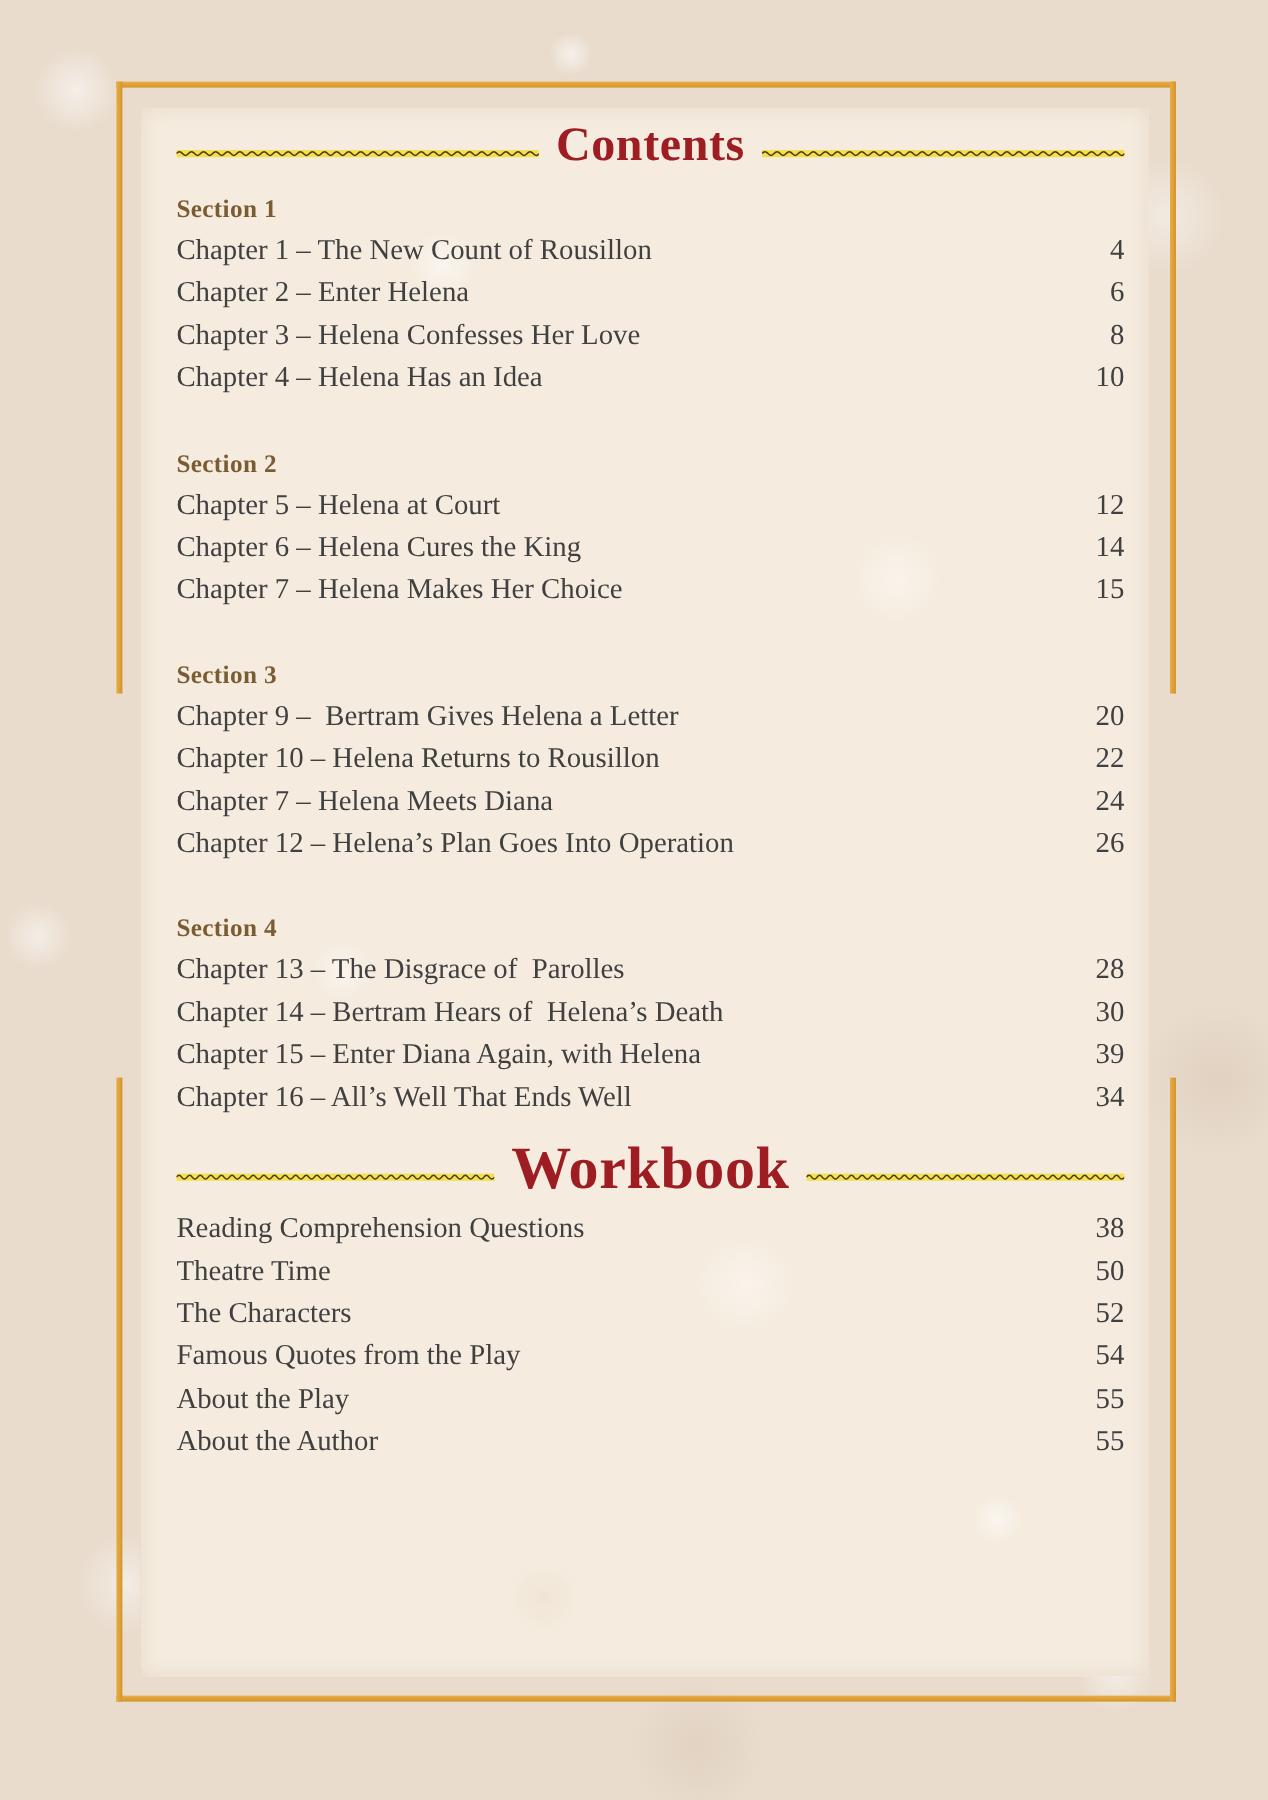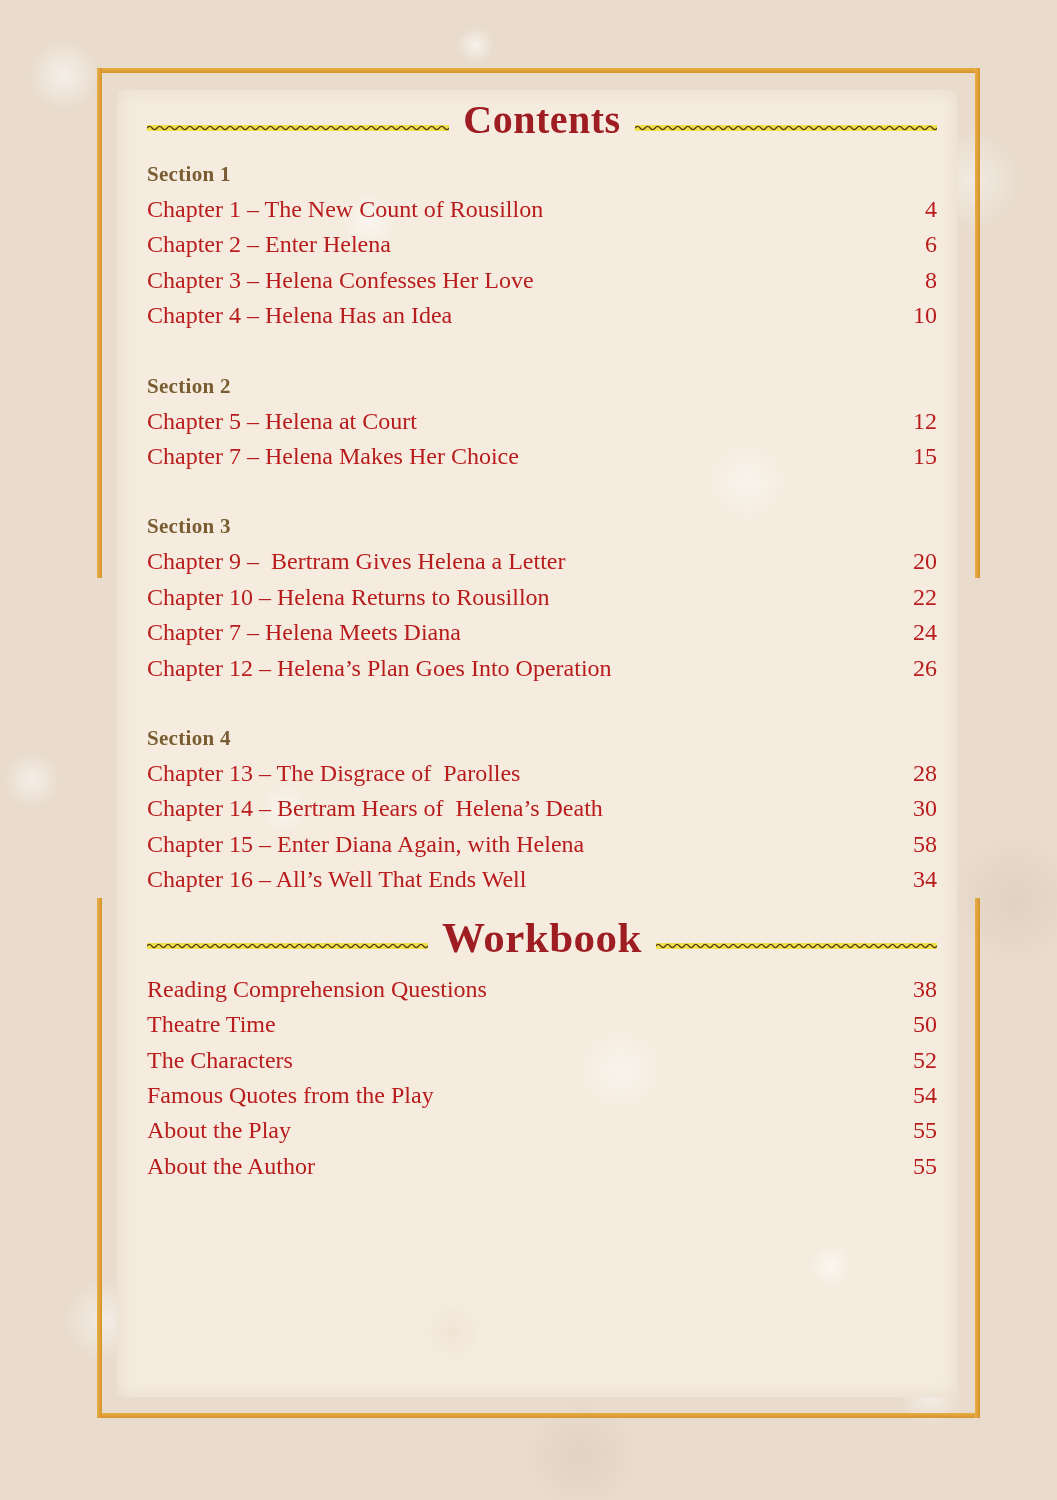--- a/index.html
+++ b/index.html
@@ -46,30 +46,30 @@
       radial-gradient(circle 30px at 85% 90%, rgba(255,255,255,.5), transparent 70%),
       radial-gradient(circle 45px at 40% 95%, rgba(236,222,203,.5), transparent 70%);
   }
   .content{position:absolute;left:147px;top:94px;width:790px;z-index:3;}
   .titlebar{display:flex;align-items:center;gap:14px;height:52px;margin-bottom:10px;}
   .titlebar .big-title{
     font-size:40px;line-height:52px;font-weight:bold;color:#9e1d22;margin:0;
     letter-spacing:.5px;white-space:nowrap;
   }
   .titlebar.workbook{height:56px;margin-bottom:6px;margin-top:12px;}
-  .titlebar.workbook .big-title{font-size:43px;}
+  .titlebar.workbook .big-title{font-size:50px;}
   .wave{flex:1 1 0;height:10px;margin-top:16px;min-width:40px;display:block;}
   section{margin:0 0 34px 0;}
   section.last{margin-bottom:0;}
   .sec-head{
     font-size:21px;font-weight:bold;color:#7a5c32;line-height:36px;margin:0;
     letter-spacing:.3px;
   }
   .row{display:flex;justify-content:space-between;align-items:baseline;
-       font-size:24px;line-height:35.4px;color:#b91c1c;}
+       font-size:24px;line-height:35.4px;color:#404040;}
   .row .lbl{white-space:pre;}
   .row .pg{text-align:right;min-width:40px;}
 </style>
 </head>
 <body>
 
 <div class="page-texture"></div>
 
 <div class="frame f-top"></div>
 <div class="frame f-bottom"></div>
@@ -116,20 +116,24 @@
     </div>
   </section>
 
   <section>
     <h3 class="sec-head">Section 2</h3>
     <div class="row">
       <span class="lbl">Chapter 5 – Helena at Court</span>
       <span class="pg">12</span>
     </div>
     <div class="row">
+      <span class="lbl">Chapter 6 – Helena Cures the King</span>
+      <span class="pg">14</span>
+    </div>
+    <div class="row">
       <span class="lbl">Chapter 7 – Helena Makes Her Choice</span>
       <span class="pg">15</span>
     </div>
   </section>
 
   <section>
     <h3 class="sec-head">Section 3</h3>
     <div class="row">
       <span class="lbl">Chapter 9 –  Bertram Gives Helena a Letter</span>
       <span class="pg">20</span>
@@ -153,21 +157,21 @@
     <div class="row">
       <span class="lbl">Chapter 13 – The Disgrace of  Parolles</span>
       <span class="pg">28</span>
     </div>
     <div class="row">
       <span class="lbl">Chapter 14 – Bertram Hears of  Helena’s Death</span>
       <span class="pg">30</span>
     </div>
     <div class="row">
       <span class="lbl">Chapter 15 – Enter Diana Again, with Helena</span>
-      <span class="pg">58</span>
+      <span class="pg">39</span>
     </div>
     <div class="row">
       <span class="lbl">Chapter 16 – All’s Well That Ends Well</span>
       <span class="pg">34</span>
     </div>
   </section>
 
   <div class="titlebar workbook">
     <svg class="wave" viewBox="0 0 300 10" preserveAspectRatio="none" aria-hidden="true">
       <rect x="0" y="2" width="300" height="6" fill="#f2e14b"></rect>

